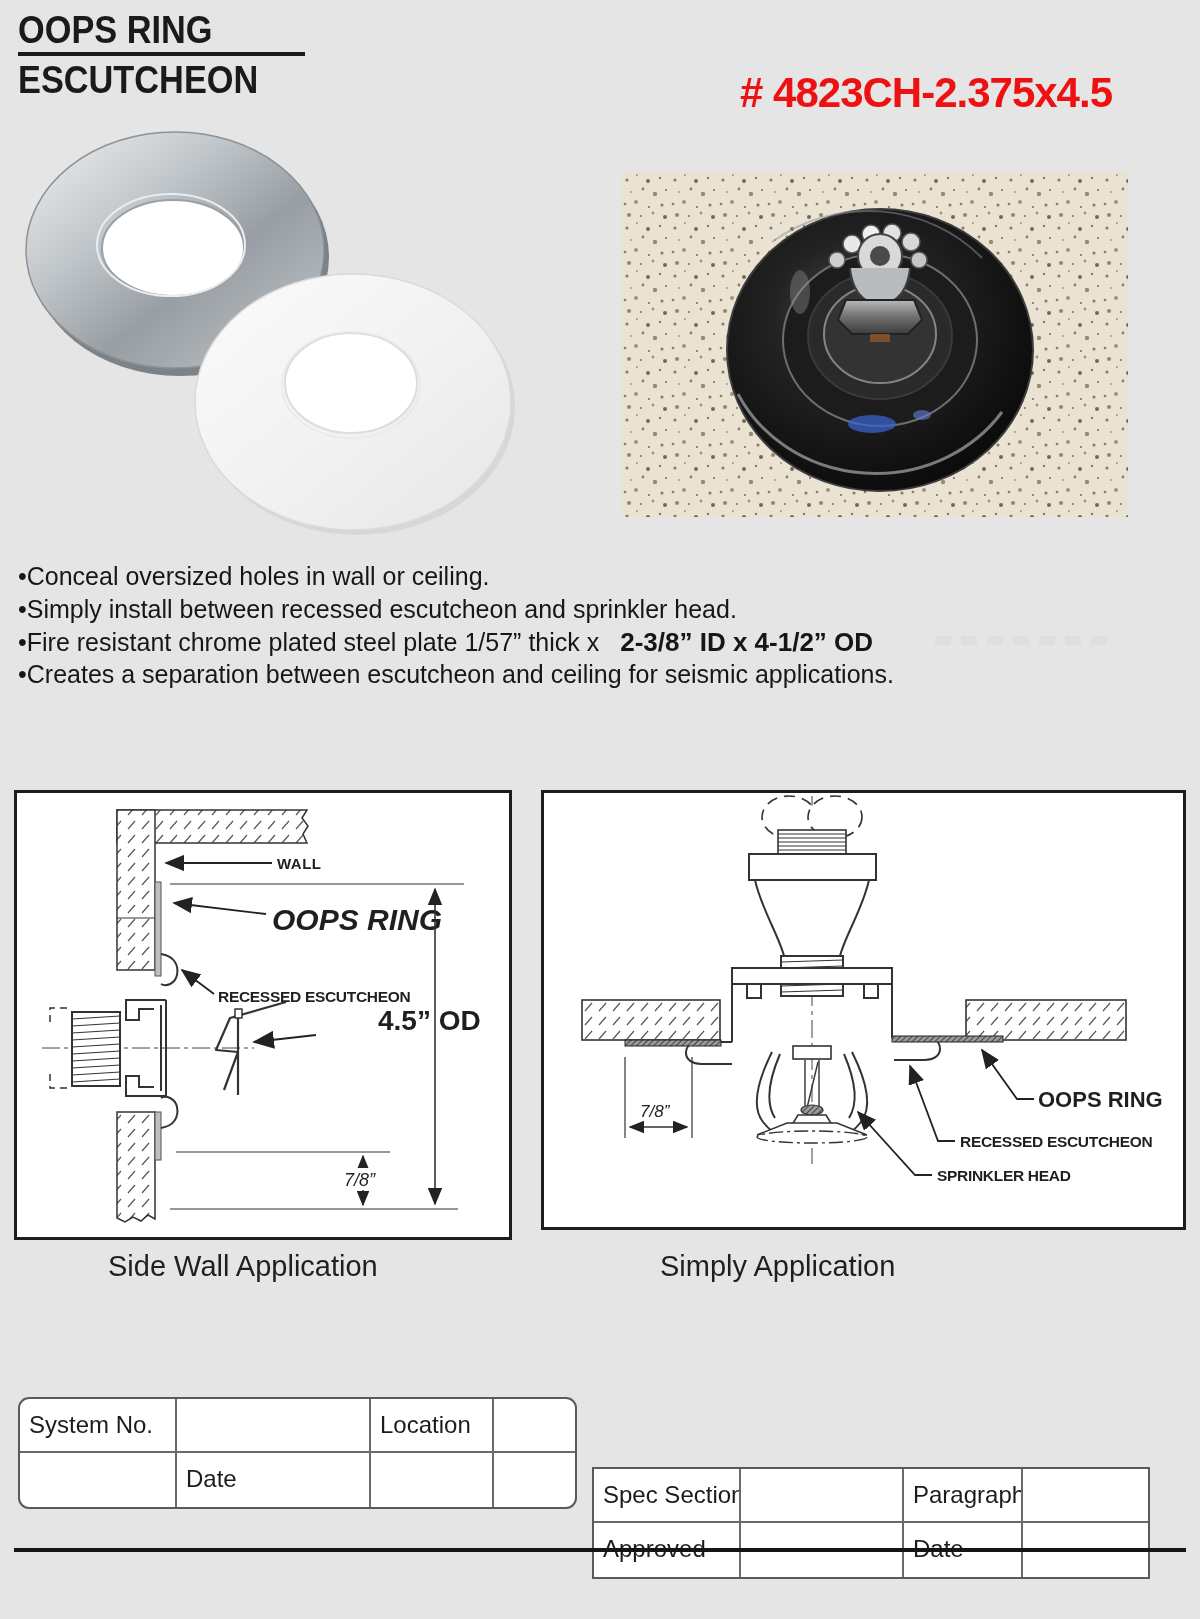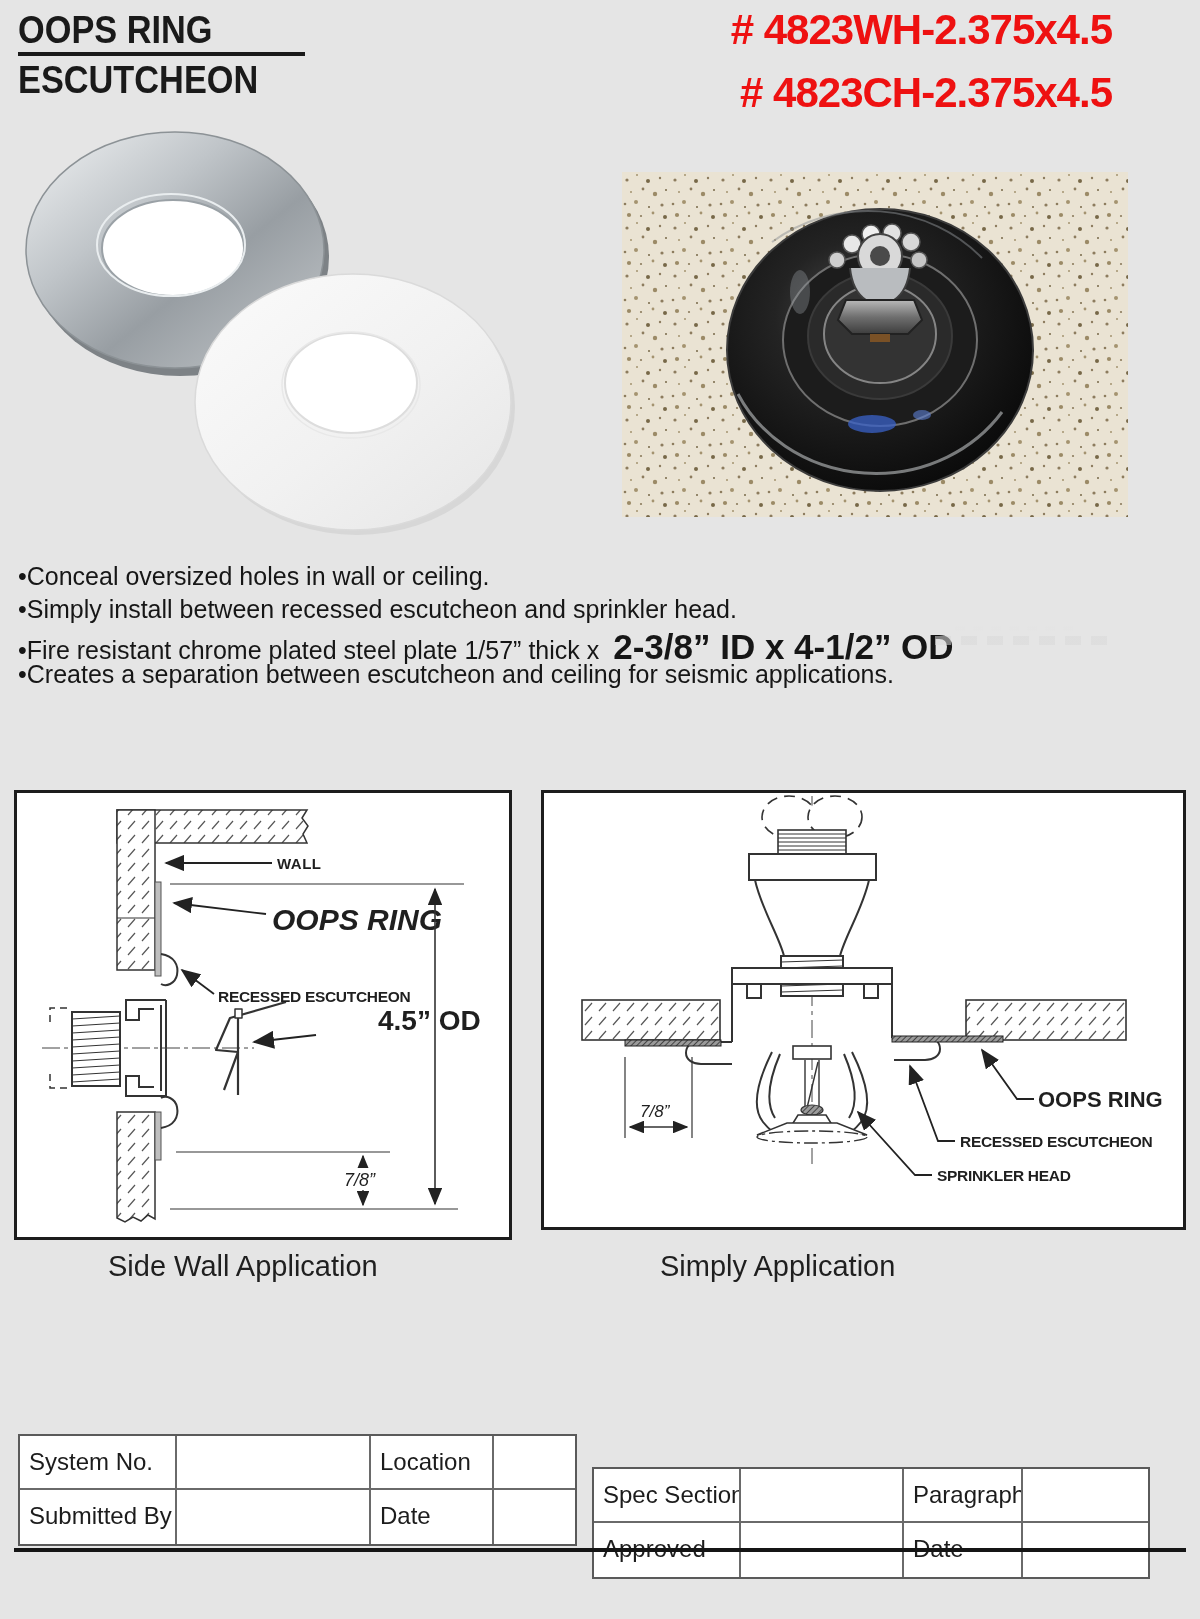--- a/index.html
+++ b/index.html
@@ -10,21 +10,21 @@
   
   .title-line{font-weight:bold;font-size:39px;letter-spacing:0px;color:#1a1a1a;
               transform:scaleX(.88);transform-origin:left top;white-space:nowrap;}
   .title-rule{height:4px;background:#1a1a1a;}
 
   
   .pn{font-weight:bold;font-size:42px;color:#ee1111;letter-spacing:-1px;white-space:nowrap;text-align:right;}
 
   
   .bullet{font-size:25px;color:#161616;white-space:nowrap;}
-  .b3bold{font-weight:bold;font-size:35px;margin-left:7px;letter-spacing:0px;}
+  .b3bold{font-weight:bold;font-size:26px;margin-left:14px;letter-spacing:0px;}
   .ghost{height:9px;opacity:.55;
          background:repeating-linear-gradient(90deg,#d9d9d9 0 16px,transparent 16px 26px);}
   .ghost2{height:5px;opacity:.4;
          background:repeating-linear-gradient(90deg,#e3e3e3 0 10px,transparent 10px 18px);}
 
   
   .caption{font-size:29px;color:#1f1f1f;white-space:nowrap;margin-left:48px;}
 
   
   .ftable{display:grid;grid-template-rows:54px 54px;border:2px solid #5a5a5a;background:#fff;}
@@ -43,21 +43,20 @@
 <body>
 
 <div id="canvas">
 
   <div class="abs" style="left:18px;top:8px;">
     <div class="title-line">OOPS RING</div>
     <div class="title-rule abs" style="left:0;top:44px;width:287px;"></div>
     <div class="title-line abs" style="left:0;top:50px;">ESCUTCHEON</div>
   </div>
 
-  <div class="abs pn" style="left:560px;top:6px;width:552px;"># 4823WH-2.375x4.5</div>
   <div class="abs pn" style="left:560px;top:69px;width:552px;"># 4823CH-2.375x4.5</div>
 
   <svg class="abs" style="left:20px;top:126px;" width="580" height="416" viewBox="0 0 580 416">
     <defs>
       <linearGradient id="g-chrome" x1="0" y1="0" x2="1" y2="1">
         <stop offset="0" stop-color="#f0f2f3"></stop>
         <stop offset="0.35" stop-color="#c0c5c9"></stop>
         <stop offset="0.6" stop-color="#989ea3"></stop>
         <stop offset="0.8" stop-color="#aeb3b7"></stop>
         <stop offset="1" stop-color="#c9cdd0"></stop>
@@ -334,26 +333,25 @@
       <path d="M391,385 H374 L317,322" marker-end="url(#arr2)"></path>
     </g>
     <text x="497" y="317" font-size="22" font-weight="bold">OOPS RING</text>
     <text x="419" y="357" font-size="15.5" font-weight="bold" letter-spacing="-0.3">RECESSED ESCUTCHEON</text>
     <text x="396" y="391" font-size="15.5" font-weight="bold" letter-spacing="-0.3">SPRINKLER HEAD</text>
   </svg>
 
   <div class="abs caption" style="left:60px;top:1250px;">Side Wall Application</div>
   <div class="abs caption" style="left:612px;top:1250px;">Simply Application</div>
 
-  <div id="table-left" class="abs ftable" style="left:18px;top:1434px;">
+  <div id="table-left" class="abs ftable" style="left:18px;top:1397px;border-radius:11px;">
     <div class="cell">System No.</div>
     <div class="cell"></div>
     <div class="cell">Location</div>
     <div class="cell"></div>
-    <div class="cell">Submitted By</div>
     <div class="cell"></div>
     <div class="cell">Date</div>
     <div class="cell"></div>
   </div>
 
   <div id="table-right" class="abs ftable" style="left:592px;top:1467px;">
     <div class="cell">Spec Section</div>
     <div class="cell"></div>
     <div class="cell">Paragraph</div>
     <div class="cell"></div>

